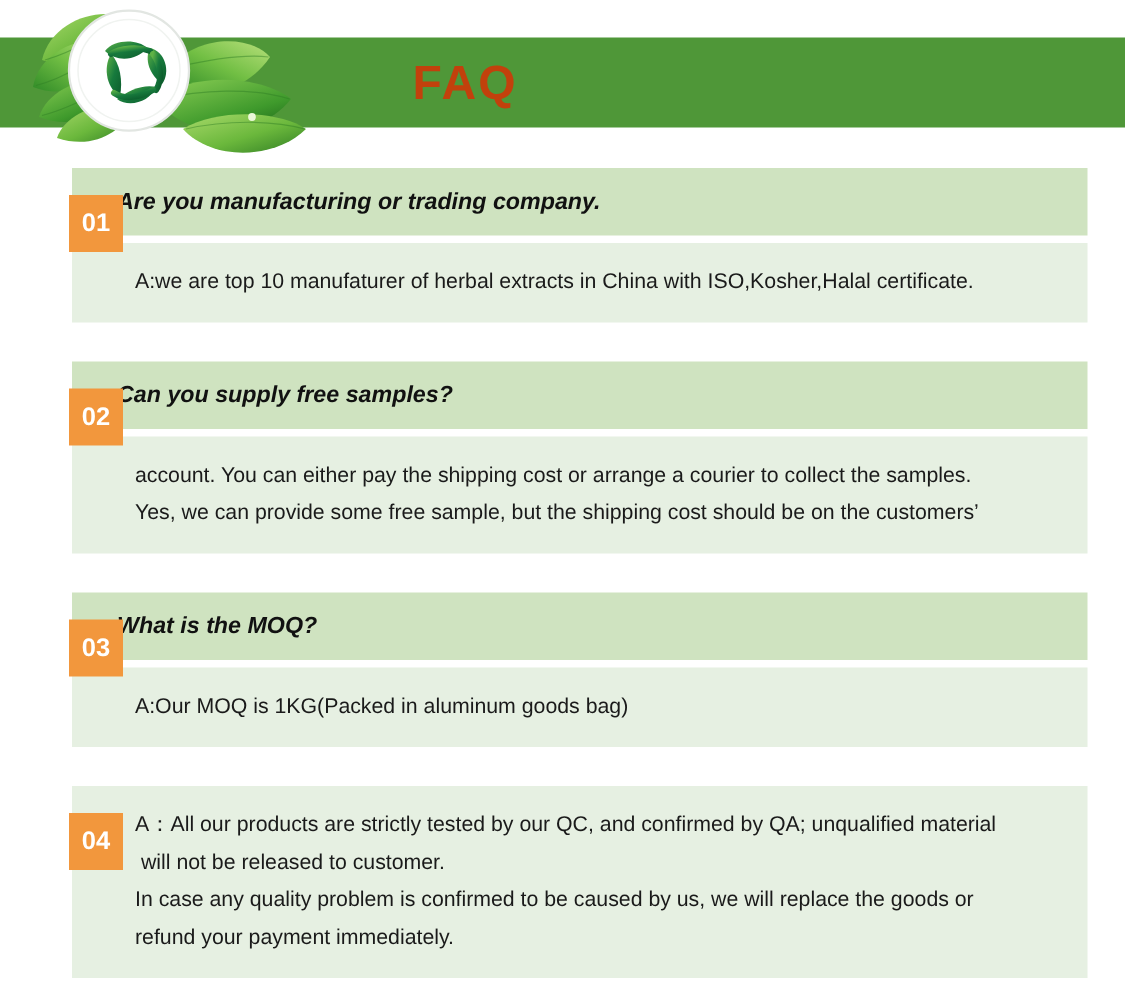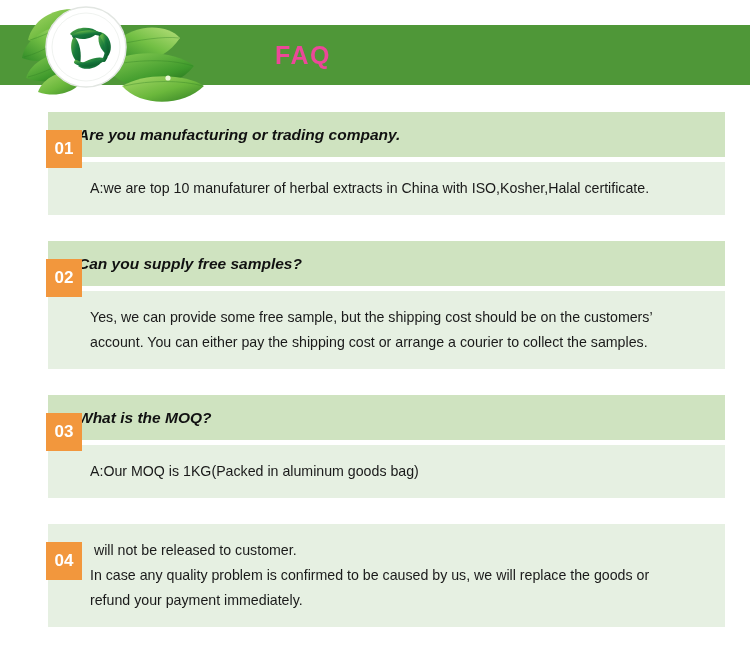--- a/index.html
+++ b/index.html
@@ -26,23 +26,23 @@
     left: 0;
     top: 25px;
     width: 750px;
     height: 60px;
     background: #4f9738;
   }
   .header-title {
     position: absolute;
     left: 275px;
     top: 38px;
-    font-size: 25px;
+    font-size: 32px;
     font-weight: bold;
-    color: #ec4899;
+    color: #c2410c;
     letter-spacing: 1.5px;
     line-height: 34px;
   }
   .logo {
     position: absolute;
     left: 18px;
     top: 0px;
     width: 200px;
     height: 112px;
   }
@@ -178,40 +178,41 @@
         <span class="ln">A:we are top 10 manufaturer of herbal extracts in China with ISO,Kosher,Halal certificate.</span>
       </div>
     </div>
   </div>
 
   <div class="faq-item">
     <div class="badge">02</div>
     <div class="faq-body">
       <div class="question">Can you supply free samples?</div>
       <div class="answer">
+        <span class="ln">account. You can either pay the shipping cost or arrange a courier to collect the samples.</span>
         <span class="ln">Yes, we can provide some free sample, but the shipping cost should be on the customers’</span>
-        <span class="ln">account. You can either pay the shipping cost or arrange a courier to collect the samples.</span>
       </div>
     </div>
   </div>
 
   <div class="faq-item">
     <div class="badge">03</div>
     <div class="faq-body">
       <div class="question">What is the MOQ?</div>
       <div class="answer">
         <span class="ln">A:Our MOQ is 1KG(Packed in aluminum goods bag)</span>
       </div>
     </div>
   </div>
 
   <div class="faq-item">
     <div class="badge">04</div>
     <div class="faq-body">
       <div class="answer">
+        <span class="ln">A：All our products are strictly tested by our QC, and confirmed by QA; unqualified material</span>
         <span class="ln"> will not be released to customer.</span>
         <span class="ln">In case any quality problem is confirmed to be caused by us, we will replace the goods or</span>
         <span class="ln">refund your payment immediately.</span>
       </div>
     </div>
   </div>
 
 </div>
 
 </body></html>

